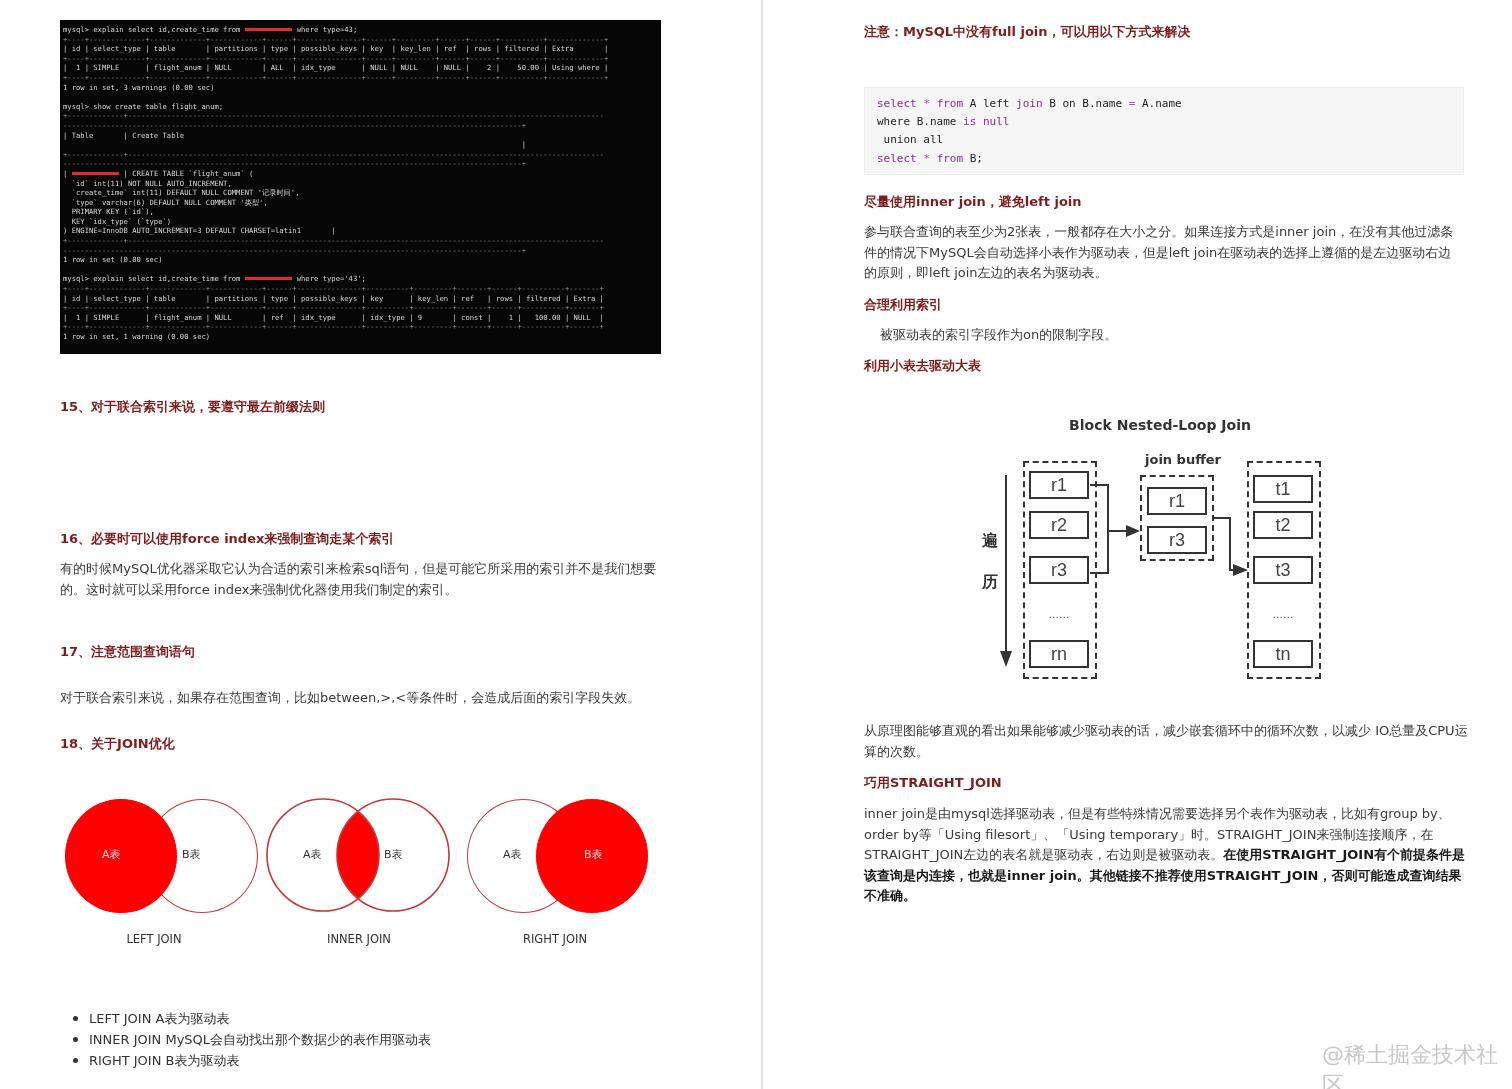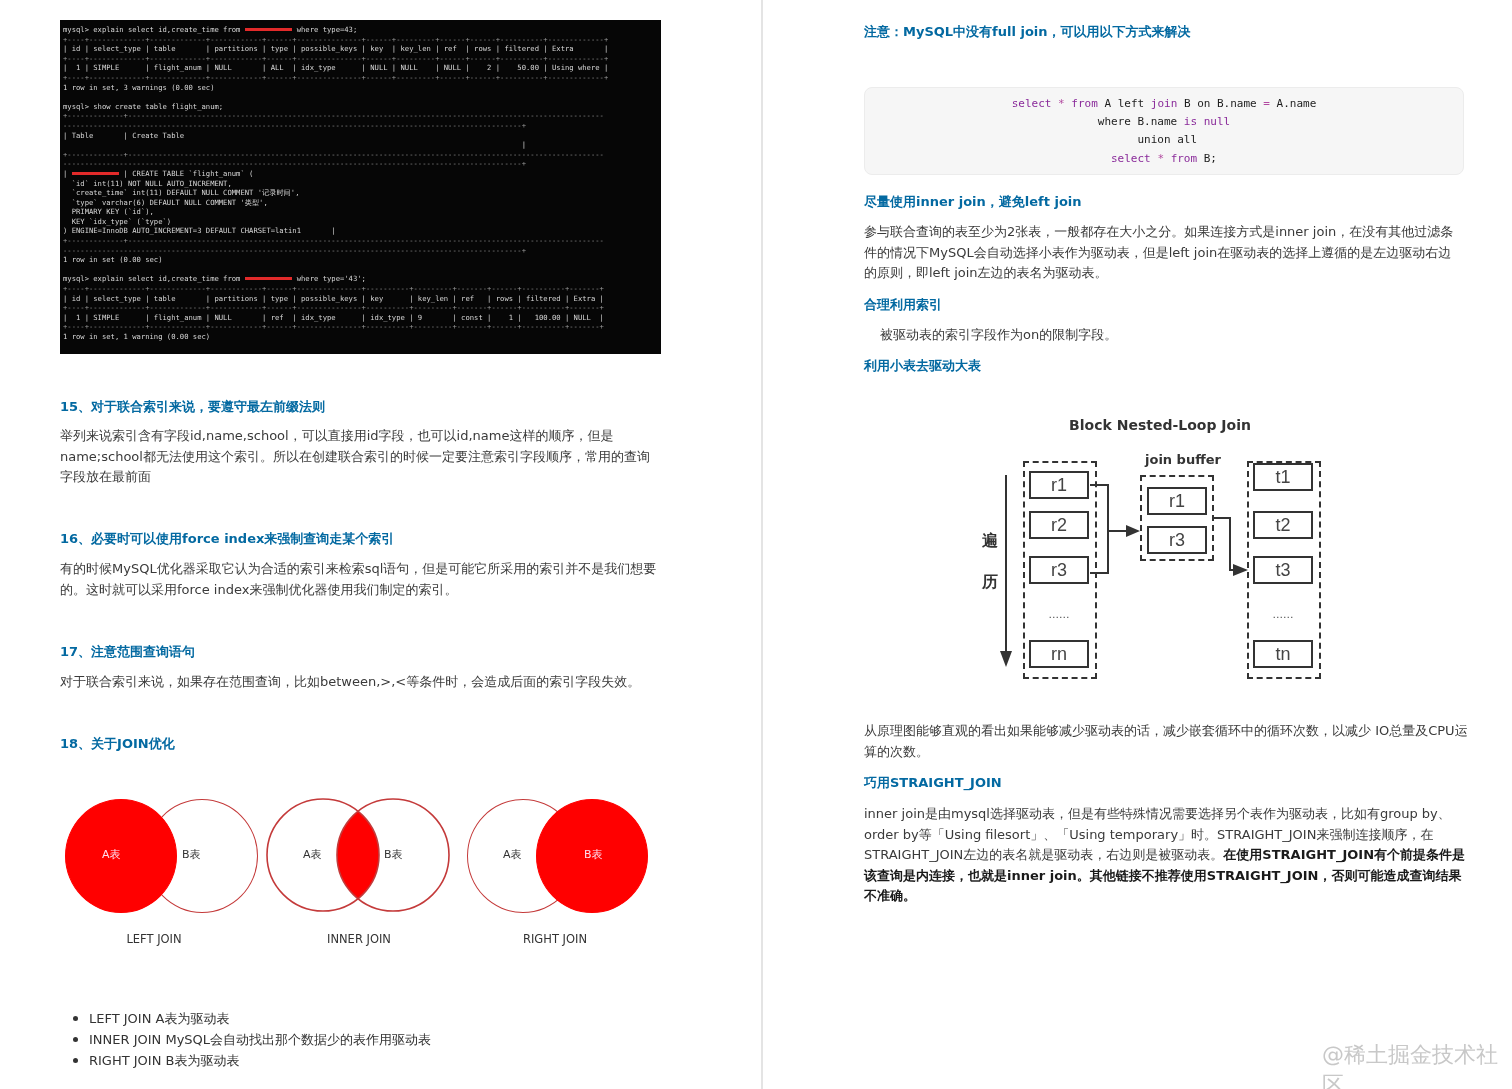--- a/index.html
+++ b/index.html
@@ -9,38 +9,38 @@
   .left { left: 0; width: 762px; }
   .divider { position: absolute; left: 761px; top: 0; width: 2px; height: 1089px; background: #e4e4e4; }
 
   
   .terminal { position: absolute; left: 60px; top: 20px; width: 601px; height: 334px; background: #060606; color: #d8d8d8;
     font-family: "DejaVu Sans Mono", "Liberation Mono", monospace; font-size: 7.2px; line-height: 9.6px; padding: 5px 3px; overflow: hidden; white-space: pre; }
   .terminal .line { display: block; height: 9.6px; }
   .terminal .redact { color: transparent; background: linear-gradient(180deg, transparent 30%, #e22a2a 30%, #e22a2a 70%, transparent 70%); border-radius: 2px; }
   .terminal .dash { color: #9a9a9a; }
 
-  .h { position: absolute; font-weight: bold; font-size: 13px; color: #0369a1; letter-spacing: 0; }
+  .h { position: absolute; font-weight: bold; font-size: 13px; color: #7f1d1d; letter-spacing: 0; }
   .p { position: absolute; font-size: 13px; line-height: 20.5px; color: #3a3a3a; }
   .p b { color: #1a1a1a; }
 
   
   .venn { position: absolute; top: 795px; width: 200px; height: 160px; }
   .venn .circ { position: absolute; top: 4px; width: 112px; height: 114px; border-radius: 50%; border: 1.6px solid #c43a3a; }
   .venn .lbl { position: absolute; top: 52px; font-size: 11px; color: #333; }
   .venn .lbl.w { color: #fde; }
   .venn .cap { position: absolute; top: 137px; width: 100%; text-align: center; font-size: 11.5px; color: #333; }
 
   ul.bul { position: absolute; left: 72px; top: 1008px; list-style: none; font-size: 13px; line-height: 21px; color: #333; }
   ul.bul li { position: relative; padding-left: 17px; }
   ul.bul li::before { content: ""; position: absolute; left: 1px; top: 8px; width: 5px; height: 5px; border-radius: 50%; background: #333; }
 
   
-  .code { position: absolute; left: 864px; top: 87px; width: 600px; height: 88px; background: #f6f6f6; border: 1px solid #ececec; border-radius: 8px;
-    font-family: "DejaVu Sans Mono", "Liberation Mono", monospace; font-size: 11px; line-height: 18.2px; padding: 7px 12px; color: #1d1d1d; white-space: pre; text-align: center; }
+  .code { position: absolute; left: 864px; top: 87px; width: 600px; height: 88px; background: #f6f6f6; border: 1px solid #ececec; border-radius: 0;
+    font-family: "DejaVu Sans Mono", "Liberation Mono", monospace; font-size: 11px; line-height: 18.2px; padding: 7px 12px; color: #1d1d1d; white-space: pre; }
   .kw { color: #8a2b9a; }
   .op { color: #b24aa0; }
 
   
   .diagram { position: absolute; left: 960px; top: 405px; width: 380px; height: 290px; }
   .diagram .title { position: absolute; top: 12px; width: 100%; text-align: center; left: 10px; font-weight: bold; font-size: 14px; color: #333; }
   .dbox { position: absolute; border: 2px dashed #333; }
   .cell { position: absolute; width: 60px; height: 28px; border: 2px solid #333; background: #fff; font-size: 18px; color: #444; text-align: center; line-height: 24px; font-family: "Liberation Sans", sans-serif; }
   .dots { position: absolute; font-size: 11px; color: #555; width: 60px; text-align: center; }
   .vtext { position: absolute; font-size: 16px; color: #333; font-weight: bold; }
@@ -49,27 +49,26 @@
 </style>
 </head>
 <body>
 
 <div class="divider"></div>
 
 <div class="page left">
   <div class="terminal" id="terminal"><span class="line">mysql&gt; explain select id,create_time from <span class="redact">flight_anum</span> where type=43;</span><span class="line dash">+----+-------------+-------------+------------+------+---------------+------+---------+------+------+----------+-------------+</span><span class="line">| id | select_type | table       | partitions | type | possible_keys | key  | key_len | ref  | rows | filtered | Extra       |</span><span class="line dash">+----+-------------+-------------+------------+------+---------------+------+---------+------+------+----------+-------------+</span><span class="line">|  1 | SIMPLE      | flight_anum | NULL       | ALL  | idx_type      | NULL | NULL    | NULL |    2 |    50.00 | Using where |</span><span class="line dash">+----+-------------+-------------+------------+------+---------------+------+---------+------+------+----------+-------------+</span><span class="line">1 row in set, 3 warnings (0.00 sec)</span><span class="line"> </span><span class="line">mysql&gt; show create table flight_anum;</span><span class="line dash">+-------------+--------------------------------------------------------------------------------------------------------------</span><span class="line dash">----------------------------------------------------------------------------------------------------------+</span><span class="line">| Table       | Create Table</span><span class="line">                                                                                                          |</span><span class="line dash">+-------------+--------------------------------------------------------------------------------------------------------------</span><span class="line dash">----------------------------------------------------------------------------------------------------------+</span><span class="line">| <span class="redact">flight_anum</span> | CREATE TABLE `flight_anum` (</span><span class="line">  `id` int(11) NOT NULL AUTO_INCREMENT,</span><span class="line">  `create_time` int(11) DEFAULT NULL COMMENT '记录时间',</span><span class="line">  `type` varchar(6) DEFAULT NULL COMMENT '类型',</span><span class="line">  PRIMARY KEY (`id`),</span><span class="line">  KEY `idx_type` (`type`)</span><span class="line">) ENGINE=InnoDB AUTO_INCREMENT=3 DEFAULT CHARSET=latin1       |</span><span class="line dash">+-------------+--------------------------------------------------------------------------------------------------------------</span><span class="line dash">----------------------------------------------------------------------------------------------------------+</span><span class="line">1 row in set (0.00 sec)</span><span class="line"> </span><span class="line">mysql&gt; explain select id,create_time from <span class="redact">flight_anum</span> where type='43';</span><span class="line dash">+----+-------------+-------------+------------+------+---------------+----------+---------+-------+------+----------+-------+</span><span class="line">| id | select_type | table       | partitions | type | possible_keys | key      | key_len | ref   | rows | filtered | Extra |</span><span class="line dash">+----+-------------+-------------+------------+------+---------------+----------+---------+-------+------+----------+-------+</span><span class="line">|  1 | SIMPLE      | flight_anum | NULL       | ref  | idx_type      | idx_type | 9       | const |    1 |   100.00 | NULL  |</span><span class="line dash">+----+-------------+-------------+------------+------+---------------+----------+---------+-------+------+----------+-------+</span><span class="line">1 row in set, 1 warning (0.00 sec)</span></div>
 
   <div class="h" style="left:60px; top:398px;">15、对于联合索引来说，要遵守最左前缀法则</div>
-  <div class="p" style="left:60px; top:426px; width:600px;">举列来说索引含有字段id,name,school，可以直接用id字段，也可以id,name这样的顺序，但是name;school都无法使用这个索引。所以在创建联合索引的时候一定要注意索引字段顺序，常用的查询字段放在最前面</div>
 
   <div class="h" style="left:60px; top:530px;">16、必要时可以使用force index来强制查询走某个索引</div>
   <div class="p" style="left:60px; top:559px; width:604px;">有的时候MySQL优化器采取它认为合适的索引来检索sql语句，但是可能它所采用的索引并不是我们想要的。这时就可以采用force index来强制优化器使用我们制定的索引。</div>
 
   <div class="h" style="left:60px; top:643px;">17、注意范围查询语句</div>
-  <div class="p" style="left:60px; top:672px; width:620px;">对于联合索引来说，如果存在范围查询，比如between,&gt;,&lt;等条件时，会造成后面的索引字段失效。</div>
+  <div class="p" style="left:60px; top:688px; width:620px;">对于联合索引来说，如果存在范围查询，比如between,&gt;,&lt;等条件时，会造成后面的索引字段失效。</div>
 
   <div class="h" style="left:60px; top:735px;">18、关于JOIN优化</div>
 
   <div class="venn" style="left:62px;">
     <div class="circ" style="left:84px; background:#fff;"></div>
     <div class="circ" style="left:3px; background:#ff0000; border-color:#ff0000;"></div>
     <span class="lbl w" style="left:40px;">A表</span>
     <span class="lbl" style="left:120px;">B表</span>
     <div class="cap" style="left:-8px;">LEFT JOIN</div>
   </div>
@@ -142,21 +141,21 @@
   <div class="cell" style="left:69px; top:151px;">r3</div>
   <div class="dots" style="left:69px; top:203px;">......</div>
   <div class="cell" style="left:69px; top:235px;">rn</div>
 
   <div style="position:absolute; left:185px; top:47px; font-weight:bold; font-size:13px; color:#333;">join buffer</div>
   <div class="dbox" style="left:180px; top:70px; width:74px; height:86px;"></div>
   <div class="cell" style="left:187px; top:82px;">r1</div>
   <div class="cell" style="left:187px; top:121px;">r3</div>
 
   <div class="dbox" style="left:287px; top:56px; width:74px; height:218px;"></div>
-  <div class="cell" style="left:293px; top:58px;text-align:center;">t1</div>
+  <div class="cell" style="left:293px; top:70px;text-align:center;">t1</div>
   <div class="cell" style="left:293px; top:106px;">t2</div>
   <div class="cell" style="left:293px; top:151px;">t3</div>
   <div class="dots" style="left:293px; top:203px;">......</div>
   <div class="cell" style="left:293px; top:235px;">tn</div>
 
   <div class="vtext" style="left:22px; top:126px;">遍</div>
   <div class="vtext" style="left:22px; top:167px;">历</div>
 </div>
 
 <div class="p" style="left:864px; top:721px; width:604px;">从原理图能够直观的看出如果能够减少驱动表的话，减少嵌套循环中的循环次数，以减少 IO总量及CPU运算的次数。</div>

